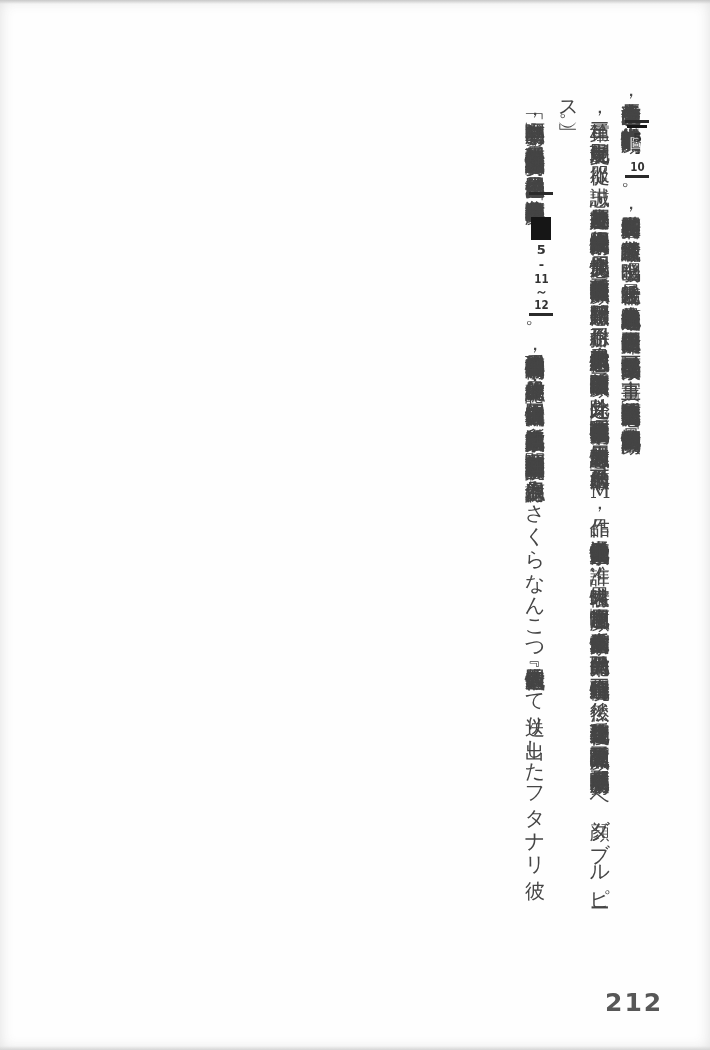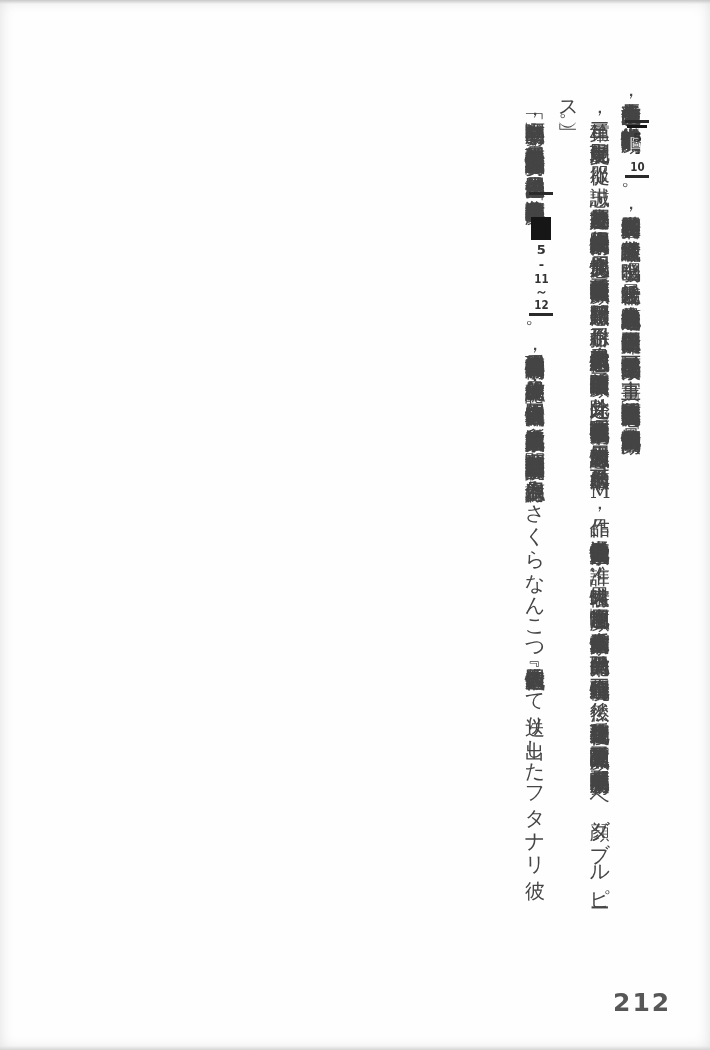--- a/index.html
+++ b/index.html
@@ -67,21 +67,20 @@
   }
   .fignum .tcu { text-combine-upright: all; }
   .page-number {
     position: absolute;
     top: 988px; left: 605px;
     font-family: "DejaVu Sans", "Liberation Sans", sans-serif;
     font-weight: bold;
     font-size: 25px;
     letter-spacing: 2px;
     color: #575757;
-    margin-left: 8px;
   }
 </style>
 </head>
 <body>
 
 <div class="page">
   <div class="scan-edge-top"></div>
   <div class="scan-edge-bottom"></div>
 
   <div class="text-block">

